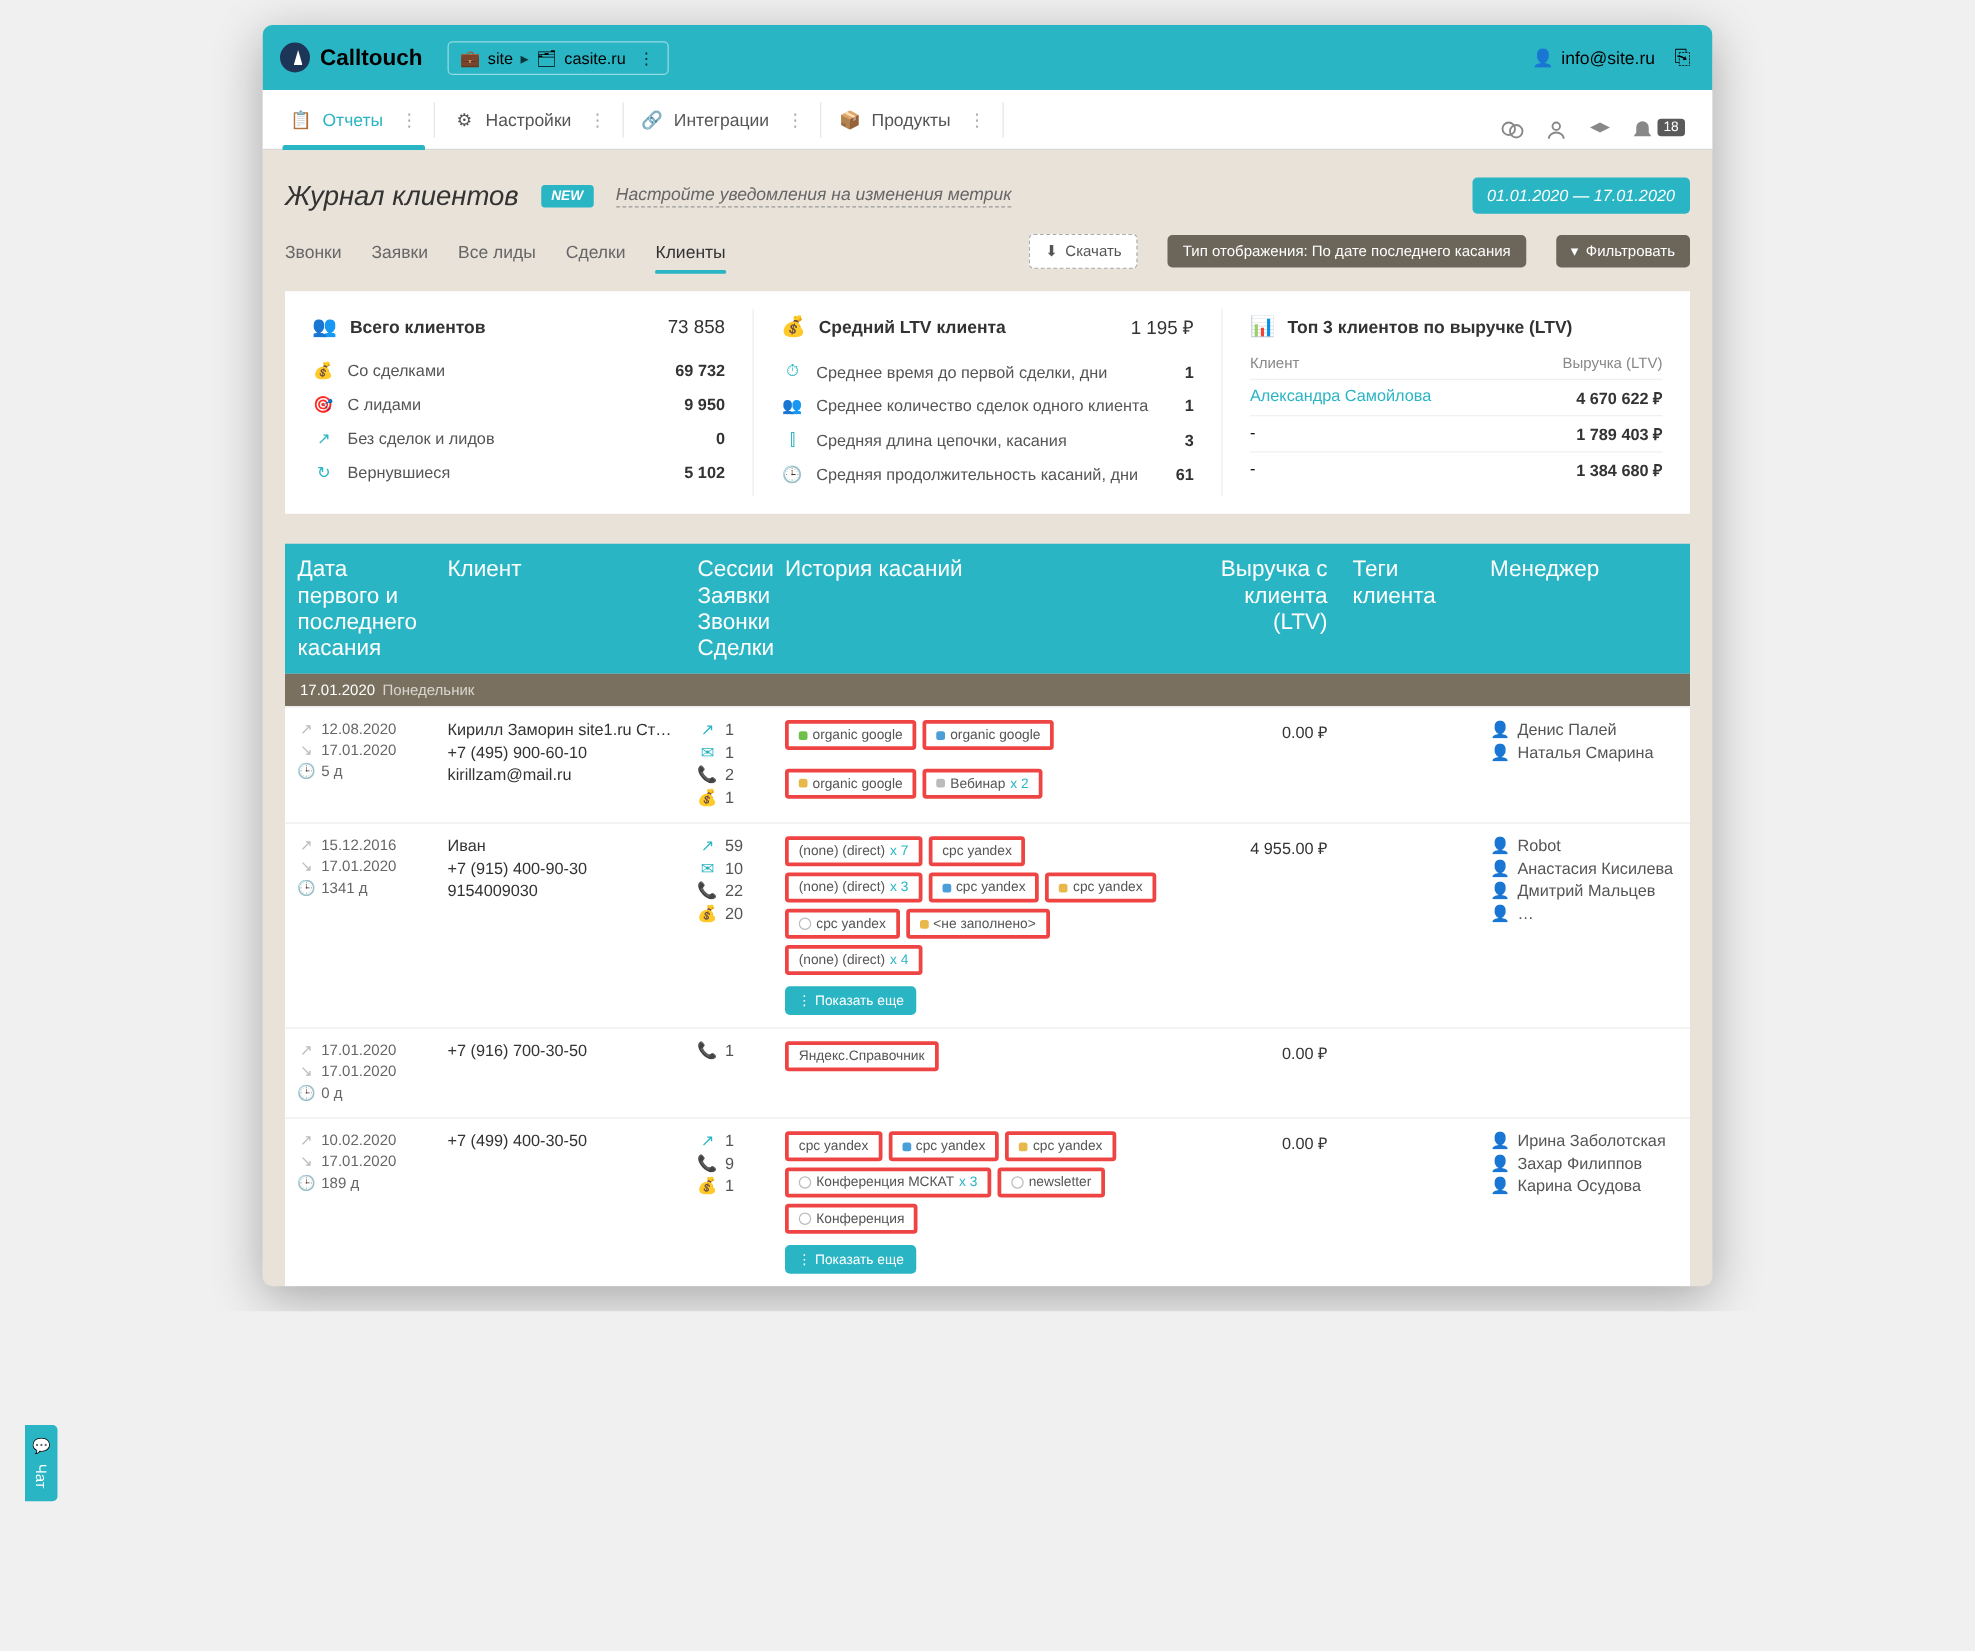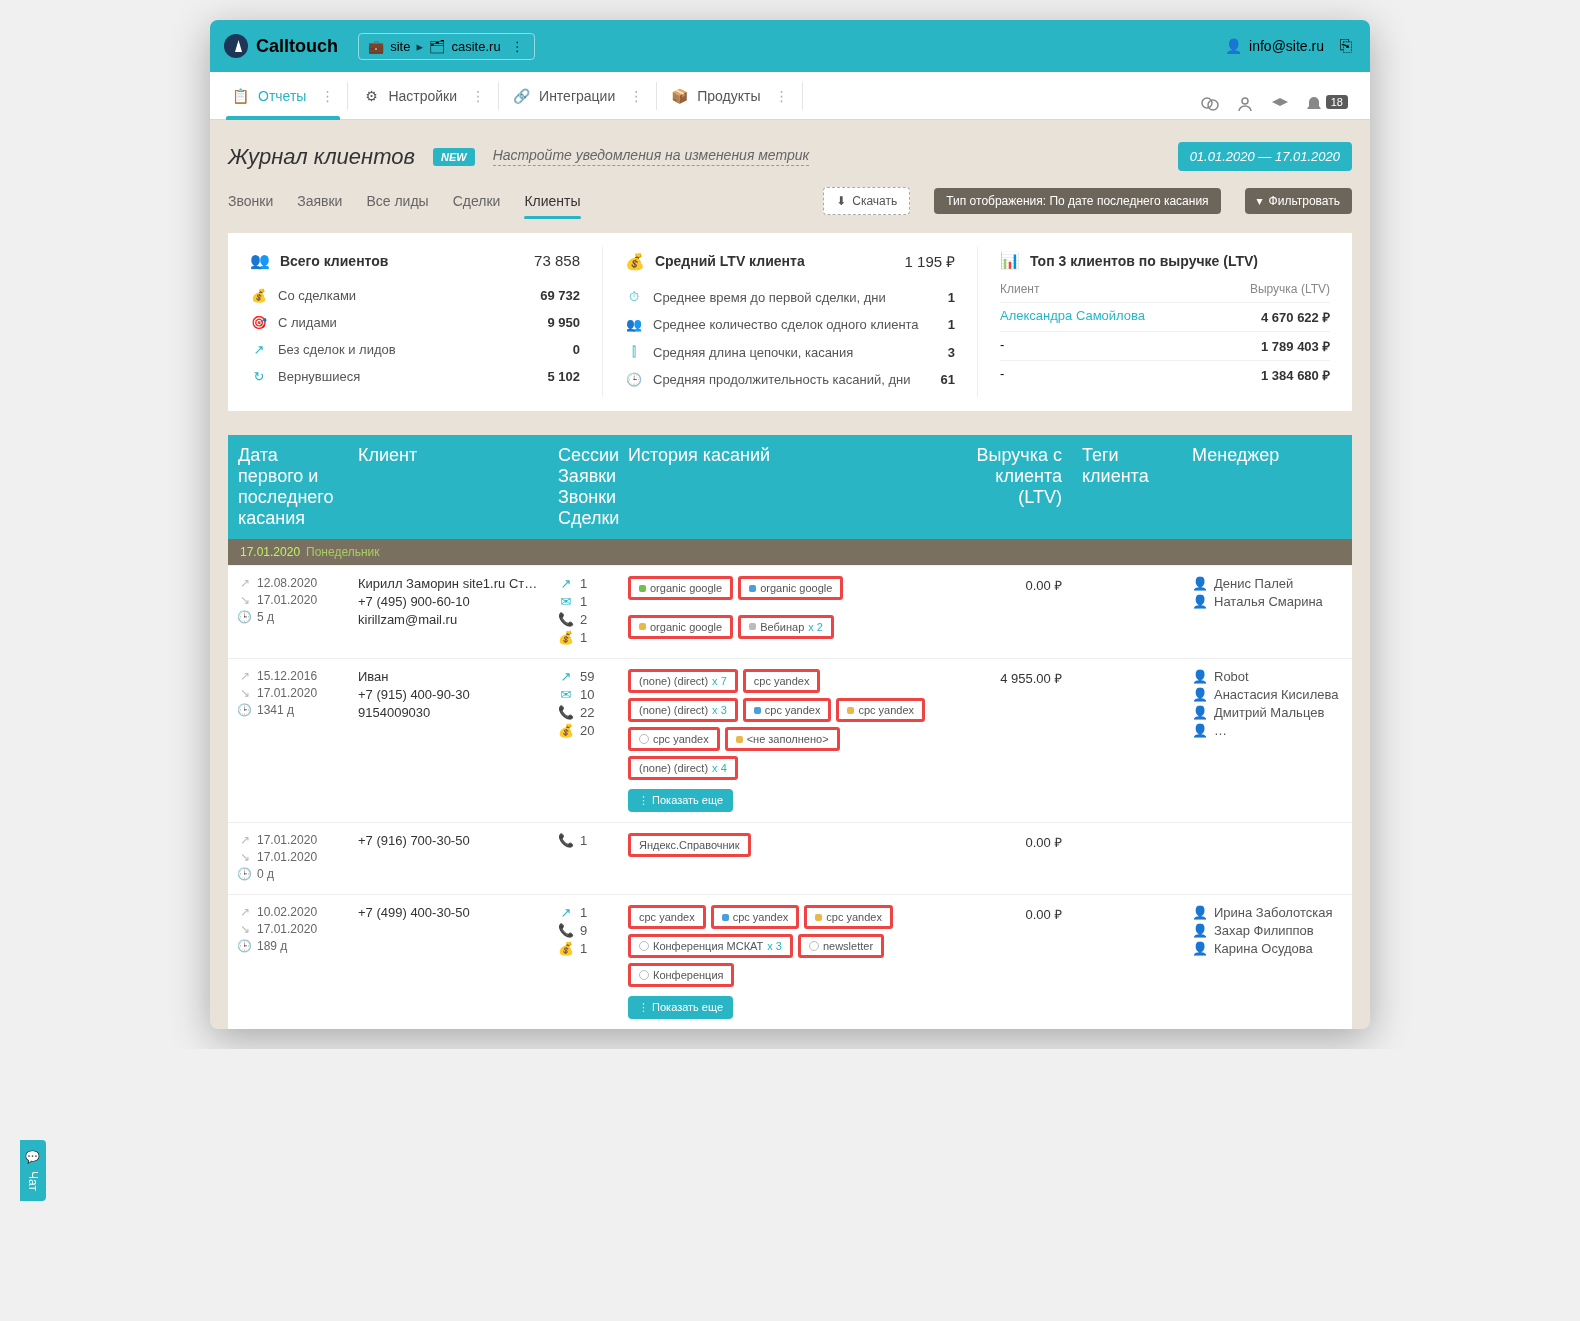--- a/index.html
+++ b/index.html
@@ -71,21 +71,21 @@
 .thead{background:#29b5c4;color:#fff;display:flex;font-size:18px;padding:10px 0;}
 .col{padding:0 10px;}
 .c-date{width:120px;}
 .c-client{width:200px;}
 .c-sess{width:70px;}
 .c-hist{flex:1;}
 .c-ltv{width:130px;text-align:right;}
 .c-tags{width:110px;}
 .c-mgr{width:170px;}
 
-.daybar{background:#7a705f;color:#bef264;font-size:12px;padding:6px 12px;}
+.daybar{background:#7a705f;color:#ffffff;font-size:12px;padding:6px 12px;}
 .daybar .wd{opacity:.7;margin-left:6px;}
 
 .row{display:flex;background:#fff;border-top:1px solid #eee;padding:10px 0;font-size:13px;color:#444;}
 .dates .dl{display:flex;align-items:center;gap:5px;margin-bottom:3px;color:#666;font-size:12px;}
 .dates .dl .di{width:14px;color:#bbb;display:inline-flex;justify-content:center;}
 .client .cn{margin-bottom:3px;color:#333; white-space:nowrap; overflow:hidden; text-overflow:ellipsis;}
 .sess .sl{display:flex;align-items:center;gap:6px;margin-bottom:3px;color:#555;}
 .sess .sl .si{width:16px;color:#29b5c4;display:inline-flex;justify-content:center;}
 .hist{display:flex;flex-wrap:wrap;gap:5px;align-items:flex-start;}
 .chip{border:3px solid #ef4444;border-radius:3px;padding:3px 8px;font-size:11px;color:#555;display:inline-flex;align-items:center;gap:4px;background:#fff;}

